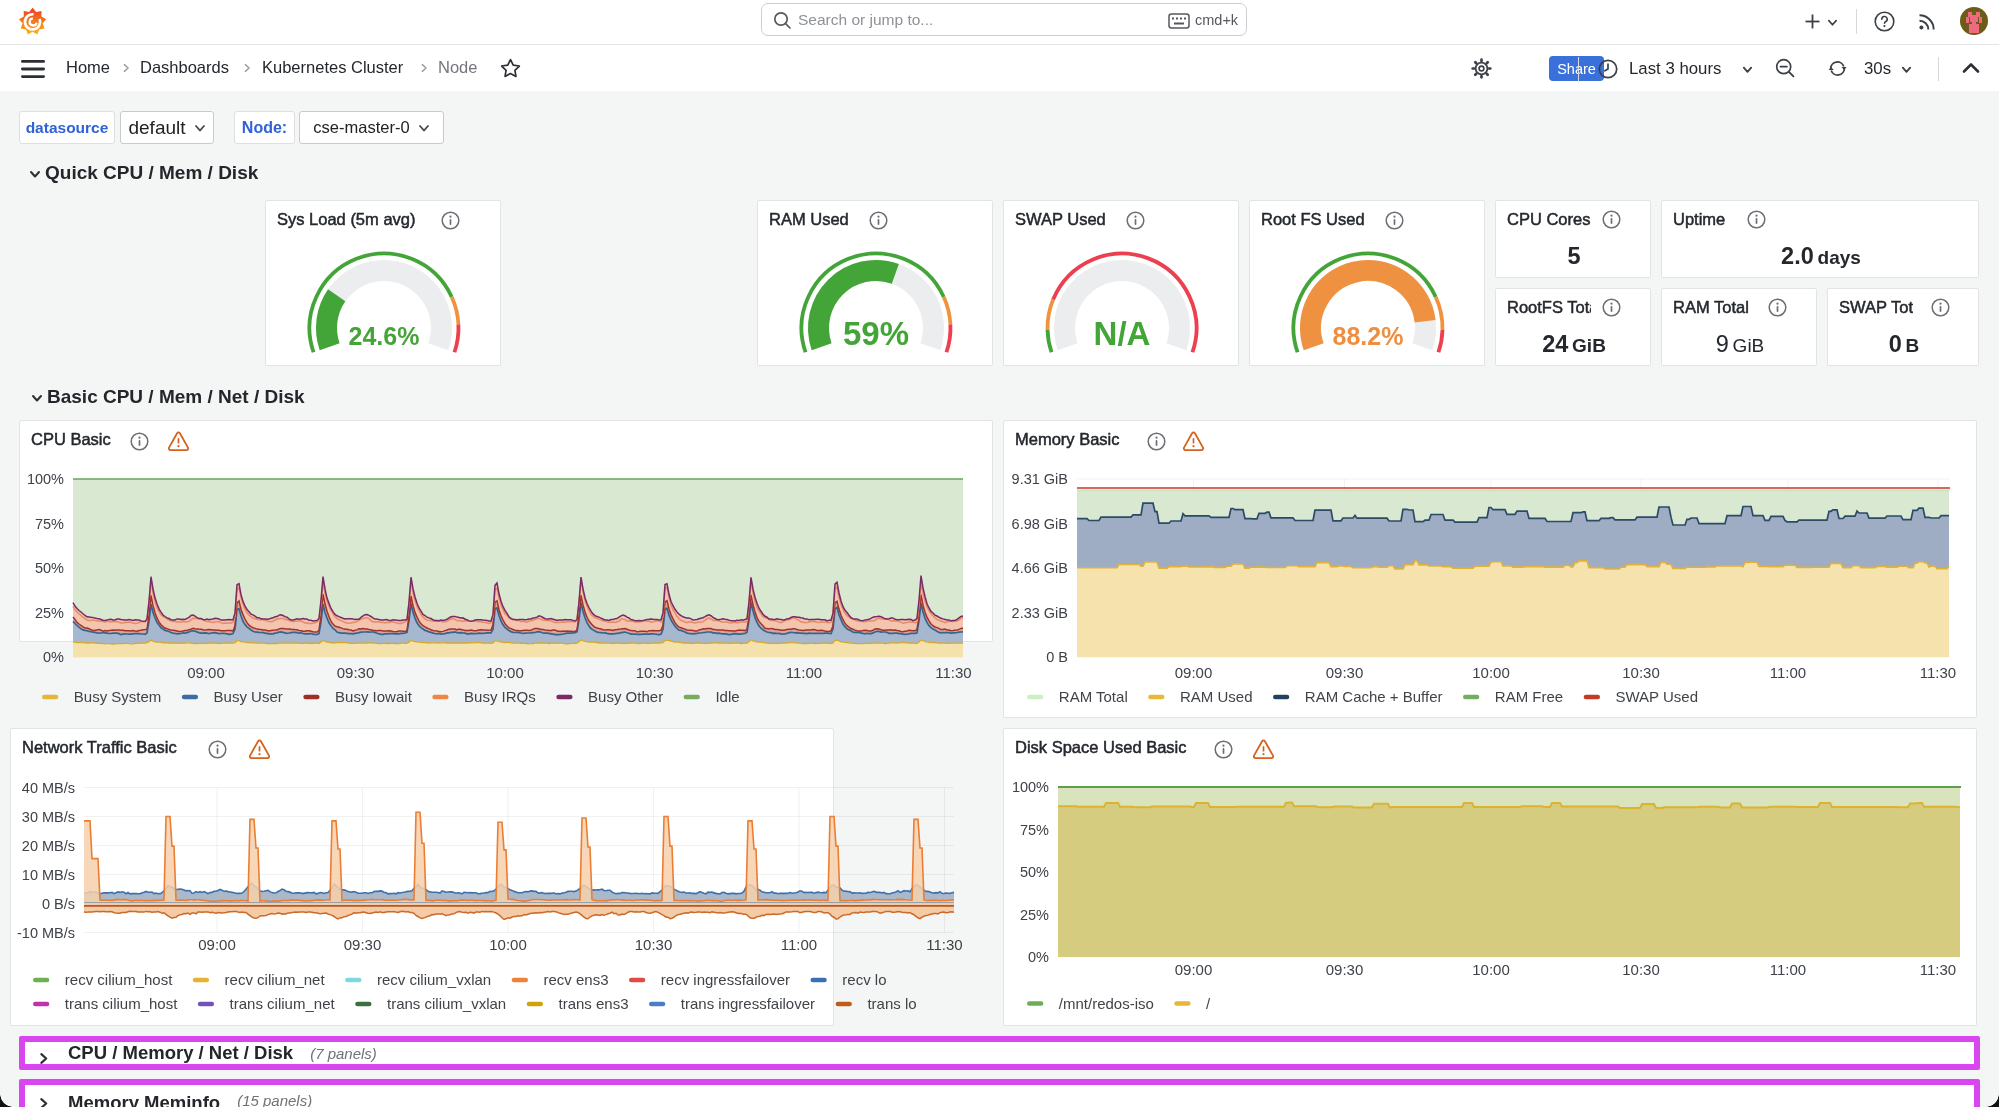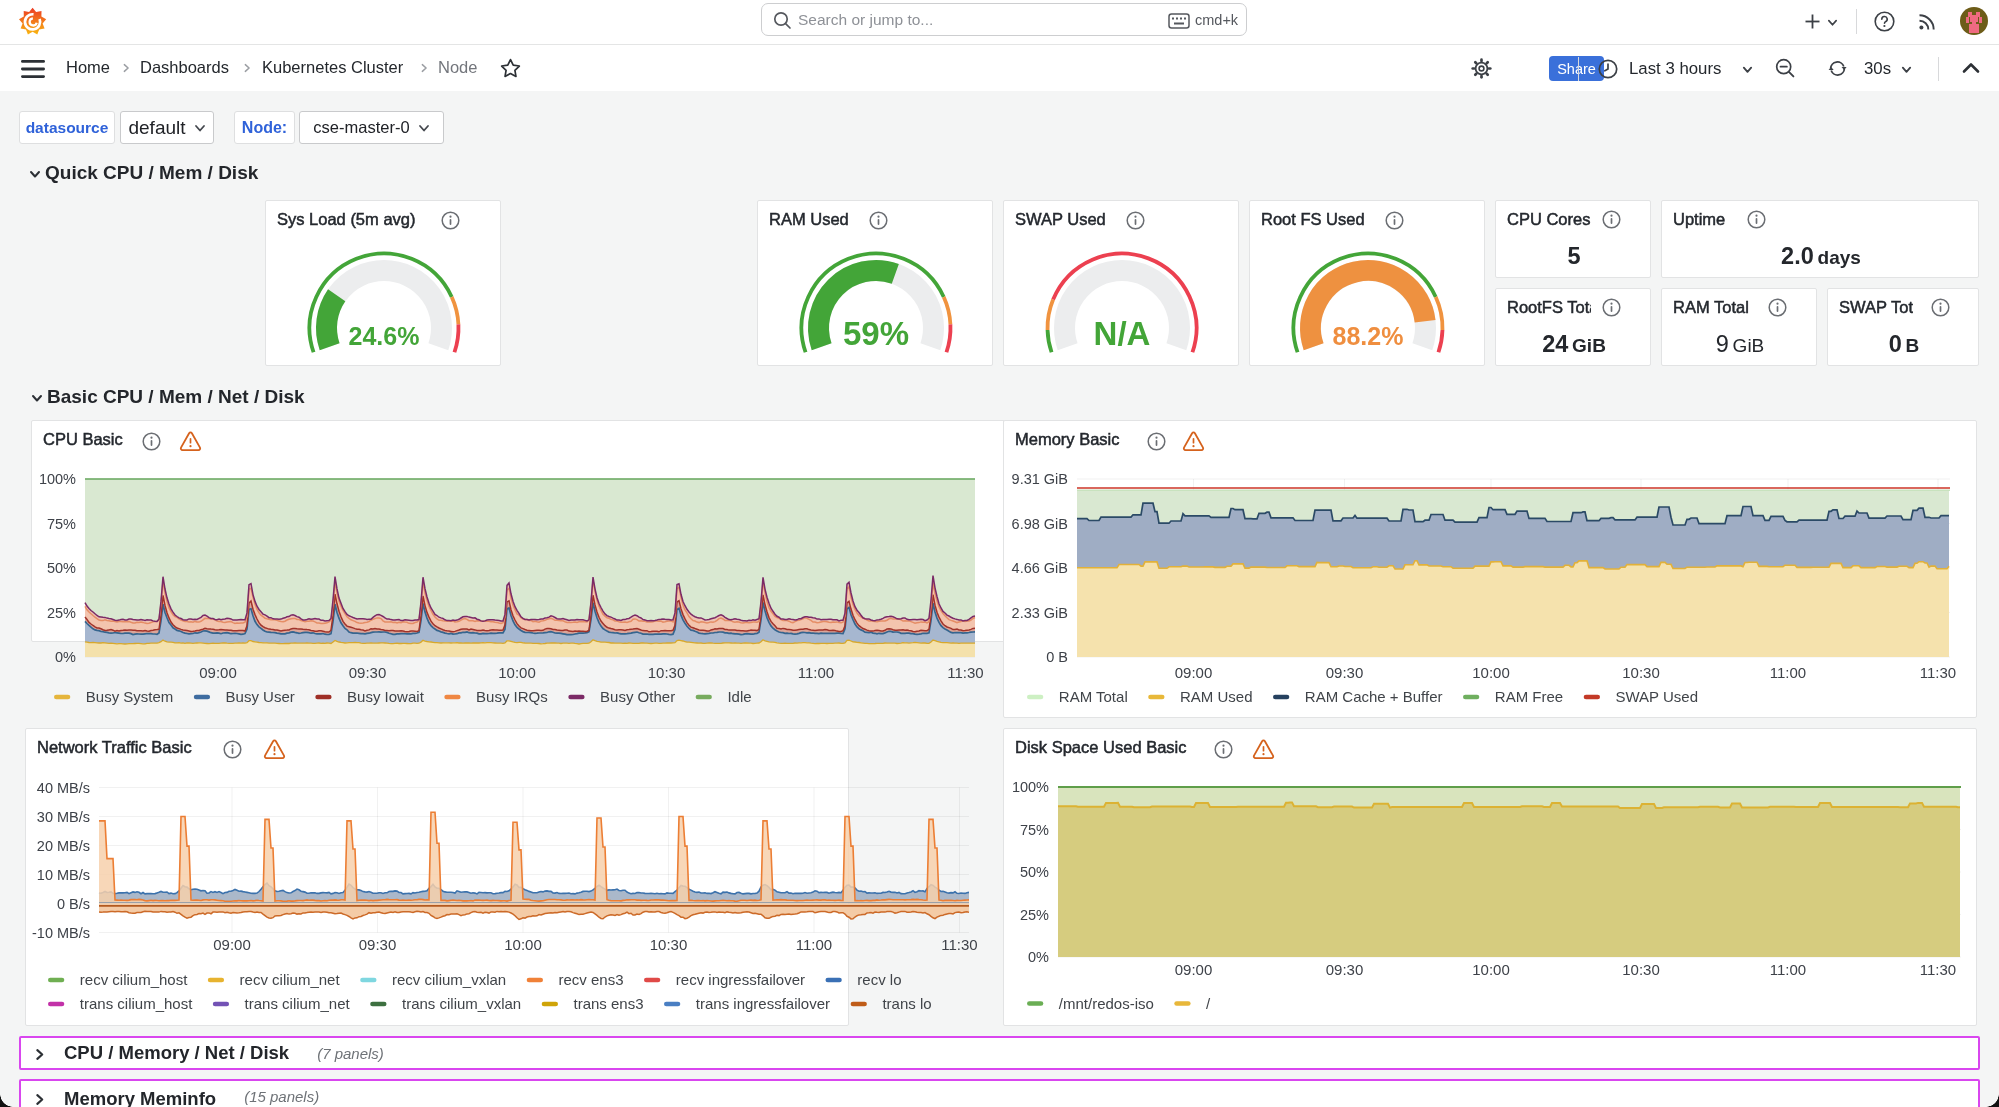--- a/index.html
+++ b/index.html
@@ -2,22 +2,22 @@
 <html><head><meta charset="utf-8"><title>Grafana</title>
 <style>
 * { margin:0; padding:0; box-sizing:border-box; }
 body { font-family:"Liberation Sans", sans-serif; background:#f4f5f5; }
 #root { position:relative; width:1999px; height:1107px; overflow:hidden; background:#f4f5f5; }
 .panel { position:absolute; background:#fff; border:1px solid #e2e3e4; border-radius:2px; }
 .ptitle { position:absolute; overflow:hidden; white-space:nowrap; font-weight:400; color:#24282e;
   -webkit-text-stroke:0.5px #24282e; }
 .pill { position:absolute; top:111px; height:33px; background:#fff; border:1px solid #dedfe0; border-radius:3px;
   display:flex; align-items:center; justify-content:center; }
-.crow { position:absolute; left:19px; width:1961px; background:#fff; border:2px solid #d946ef; border-radius:2px;
-  display:flex; align-items:center; padding-left:19px;gap:11px; }
+.crow { position:absolute; left:19px; width:1961px; background:#fff; border:6px solid #d946ef; border-radius:2px;
+  display:flex; align-items:center; padding-left:19px; }
 .sharebtn { position:absolute; left:1512px; top:56px; width:55px; height:25px; background:#3a70da; border-radius:4px;
   color:#fff; font-size:14.5px; font-weight:500; display:flex; align-items:center; justify-content:center;margin-left:37px; }
 svg { display:block; }
 </style></head>
 <body>
 <div id="root">
 <div style="position:absolute;left:0;top:0;width:1999px;height:45px;background:#fff;border-bottom:1px solid #e4e5e5"></div>
 <div style="position:absolute;left:0;top:45px;width:1999px;height:46px;background:#fff"></div>
 <svg style="position:absolute;left:19px;top:6px" width="28" height="31" viewBox="0 0 28 31">
 <defs>
@@ -269,21 +269,21 @@
         <circle cx="9.5" cy="9.5" r="8.3" fill="none" stroke="#6b6e73" stroke-width="1.5"></circle>
         <circle cx="9.5" cy="5.7" r="1.1" fill="#6b6e73"></circle>
         <rect x="8.65" y="7.9" width="1.7" height="6" rx="0.85" fill="#6b6e73"></rect>
       </svg>
       <div style="position:absolute;left:0;top:42px;width:152px;text-align:center;font-weight:700;color:#24272c"><span style="font-size:23.5px">0</span><span style="font-size:19px"> B</span></div>
     </div>
 <svg style="position:absolute;left:31px;top:392px" width="12" height="12" viewBox="0 0 12 12">
       <polyline points="2,4 6,8.5 10,4" fill="none" stroke="#2c3035" stroke-width="2" stroke-linecap="round" stroke-linejoin="round"></polyline>
     </svg>
     <div style="position:absolute;left:47px;top:386px;font-size:19px;font-weight:700;color:#23262b">Basic CPU / Mem / Net / Disk</div>
-<div class="panel" style="left:31px;top:420px;width:974px;height:222px">
+<div class="panel" style="left:19px;top:420px;width:974px;height:222px">
       <div class="ptitle" style="left:11px;top:9px;font-size:16.5px">CPU Basic</div>
       <svg style="position:absolute;left:110px;top:11px" width="19" height="19" viewBox="0 0 19 19">
         <circle cx="9.5" cy="9.5" r="8.3" fill="none" stroke="#6b6e73" stroke-width="1.5"></circle>
         <circle cx="9.5" cy="5.7" r="1.1" fill="#6b6e73"></circle>
         <rect x="8.65" y="7.9" width="1.7" height="6" rx="0.85" fill="#6b6e73"></rect>
       </svg>
       <svg style="position:absolute;left:147px;top:10px" width="23" height="21" viewBox="0 0 23 21">
         <path d="M10.1 2.2 L2.0 16.6 A1.7 1.7 0 0 0 3.5 19.1 L19.5 19.1 A1.7 1.7 0 0 0 21.0 16.6 L12.9 2.2 A1.7 1.7 0 0 0 10.1 2.2 Z" fill="none" stroke="#d5621d" stroke-width="1.8" stroke-linejoin="round"></path>
         <rect x="10.65" y="7" width="1.7" height="5.6" rx="0.85" fill="#d5621d"></rect>
         <circle cx="11.5" cy="15.2" r="1.1" fill="#d5621d"></circle>
@@ -388,21 +388,21 @@
           <text x="176.0" y="281" font-size="15" fill="#404449">RAM Used</text>
           <rect x="269.0" y="273.7" width="16.3" height="4.6" rx="2.3" fill="#26415f"></rect>
           <text x="300.8" y="281" font-size="15" fill="#404449">RAM Cache + Buffer</text>
           <rect x="459.0" y="273.7" width="16.3" height="4.6" rx="2.3" fill="#6faf5f"></rect>
           <text x="490.8" y="281" font-size="15" fill="#404449">RAM Free</text>
           <rect x="579.7" y="273.7" width="16.3" height="4.6" rx="2.3" fill="#c33a27"></rect>
           <text x="611.5" y="281" font-size="15" fill="#404449">SWAP Used</text>
         </svg>
       </div>
     </div>
-    <div class="panel" style="left:25px;top:728px;width:824px;height:298px">
+    <div class="panel" style="left:10px;top:728px;width:824px;height:298px">
       <div class="ptitle" style="left:11px;top:9px;font-size:16.5px">Network Traffic Basic</div>
       <svg style="position:absolute;left:197px;top:11px" width="19" height="19" viewBox="0 0 19 19">
         <circle cx="9.5" cy="9.5" r="8.3" fill="none" stroke="#6b6e73" stroke-width="1.5"></circle>
         <circle cx="9.5" cy="5.7" r="1.1" fill="#6b6e73"></circle>
         <rect x="8.65" y="7.9" width="1.7" height="6" rx="0.85" fill="#6b6e73"></rect>
       </svg>
       <svg style="position:absolute;left:237px;top:10px" width="23" height="21" viewBox="0 0 23 21">
         <path d="M10.1 2.2 L2.0 16.6 A1.7 1.7 0 0 0 3.5 19.1 L19.5 19.1 A1.7 1.7 0 0 0 21.0 16.6 L12.9 2.2 A1.7 1.7 0 0 0 10.1 2.2 Z" fill="none" stroke="#d5621d" stroke-width="1.8" stroke-linejoin="round"></path>
         <rect x="10.65" y="7" width="1.7" height="5.6" rx="0.85" fill="#d5621d"></rect>
         <circle cx="11.5" cy="15.2" r="1.1" fill="#d5621d"></circle>

